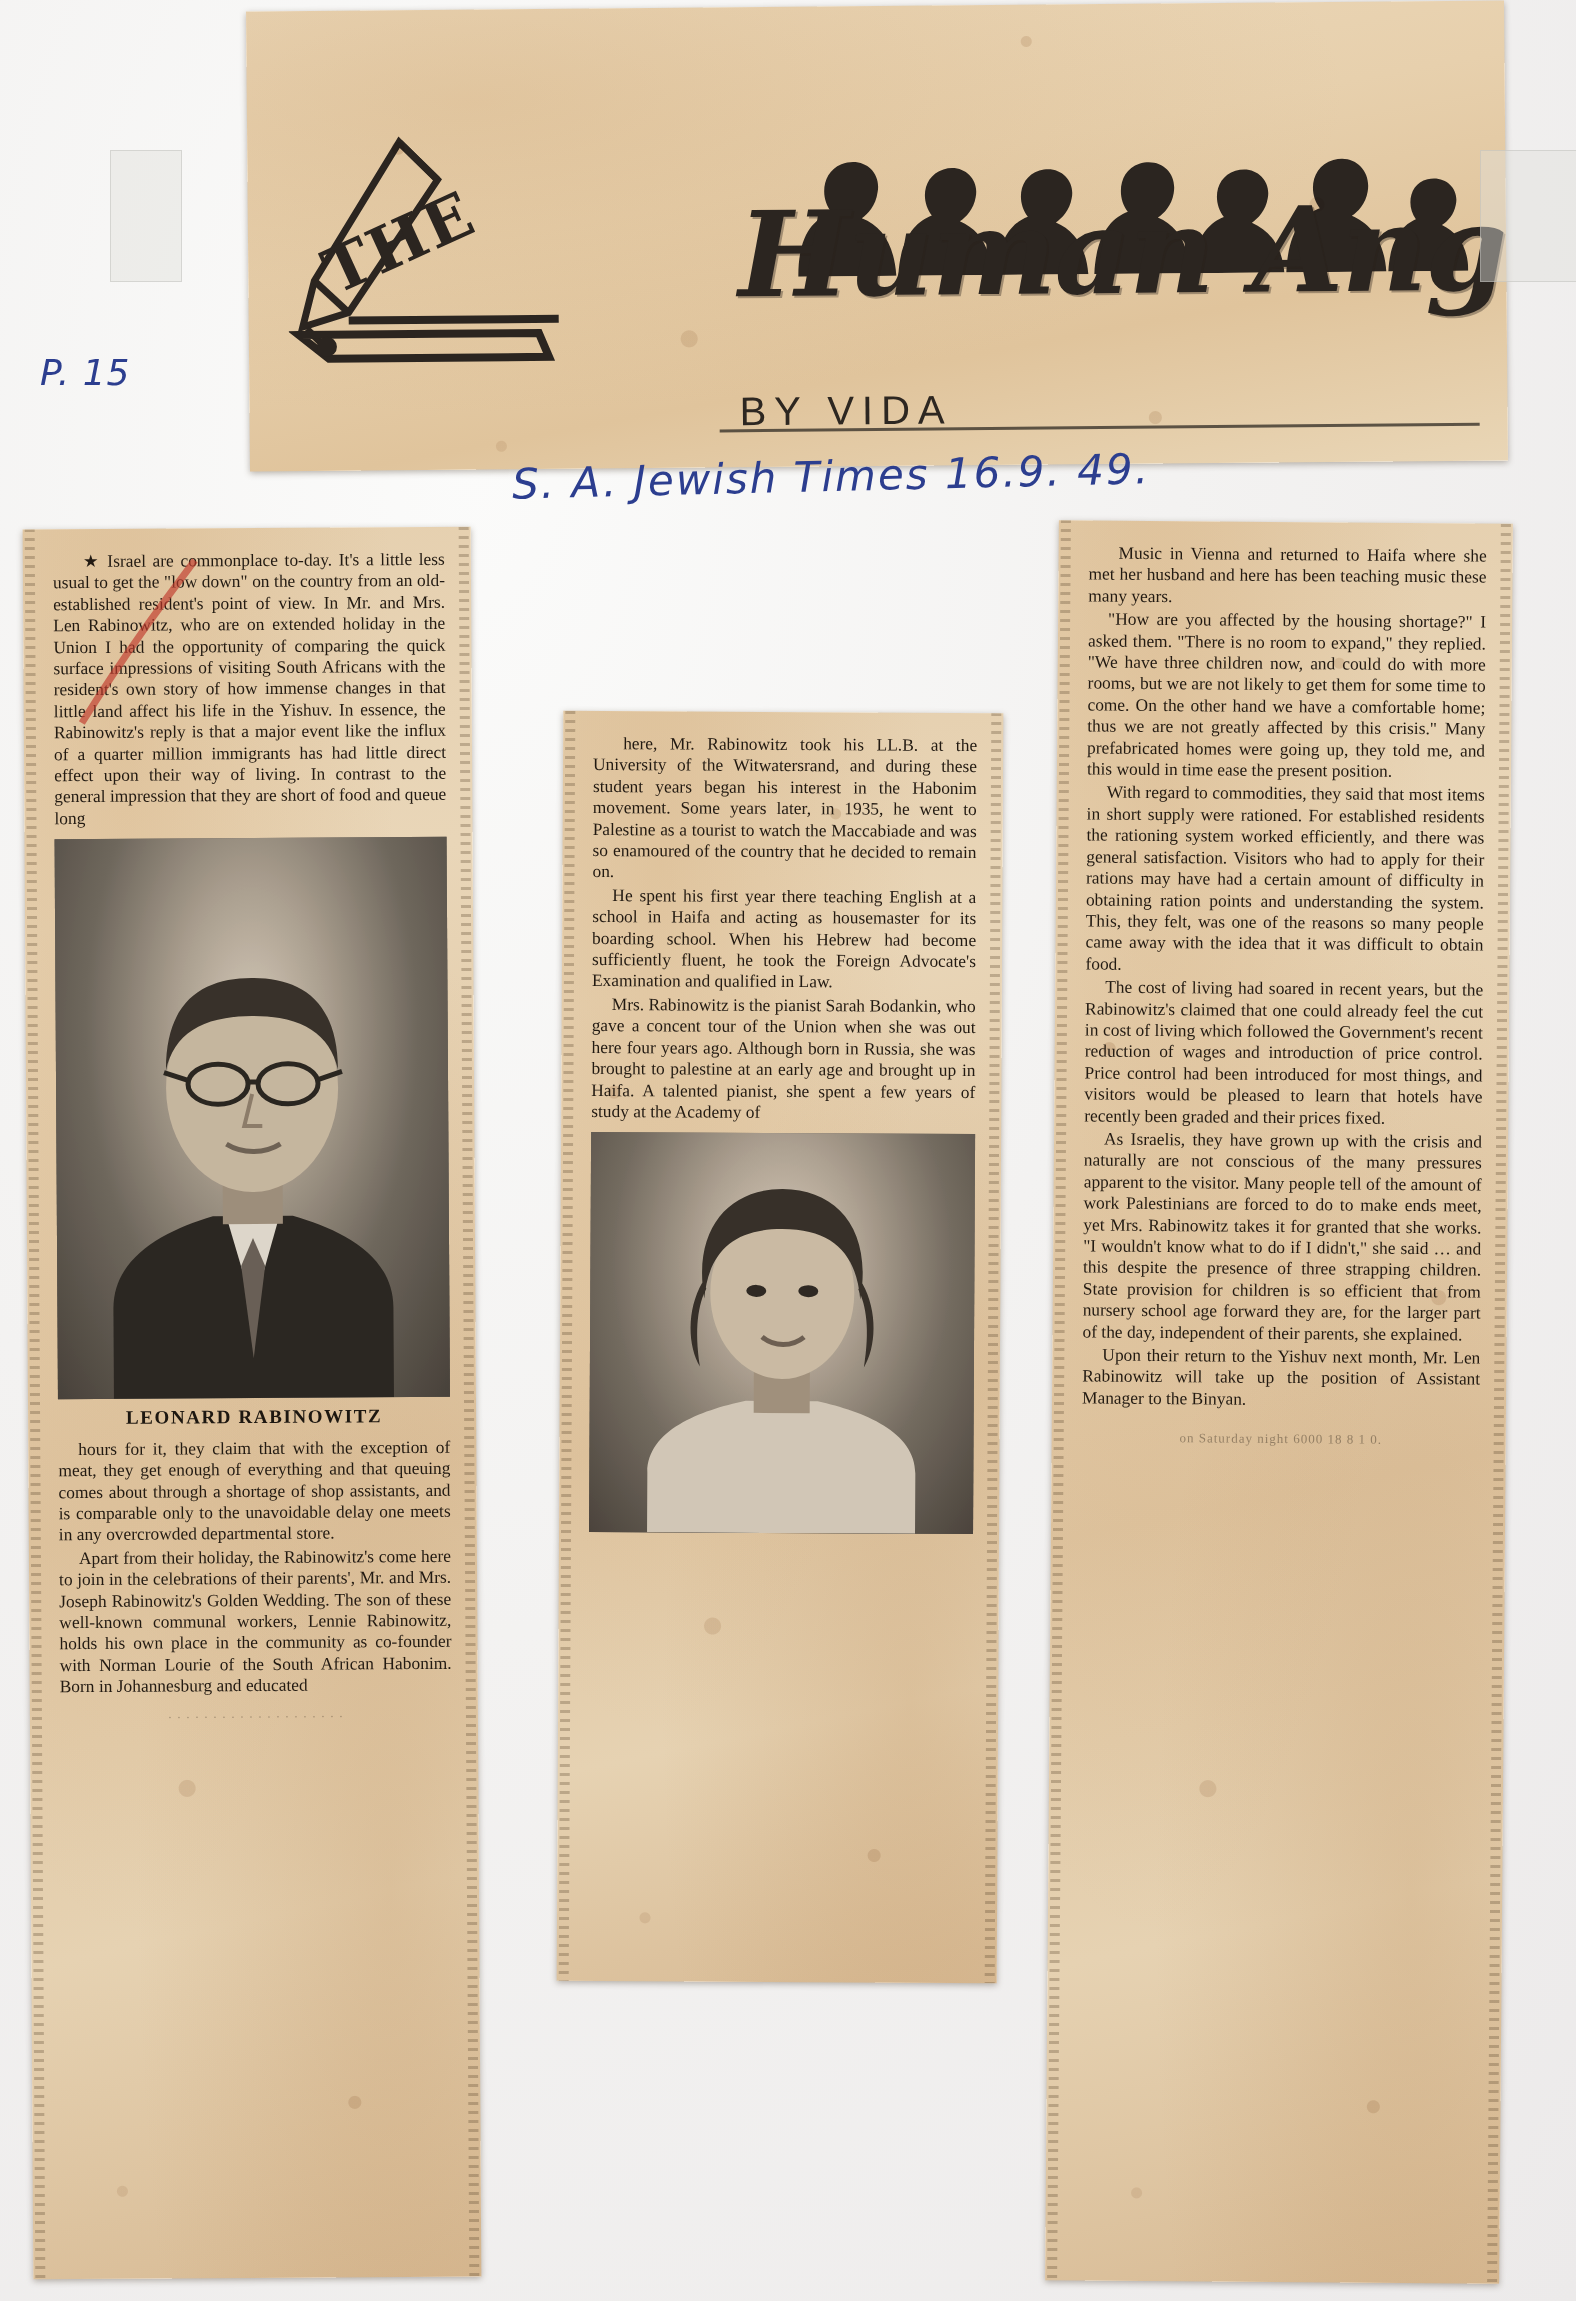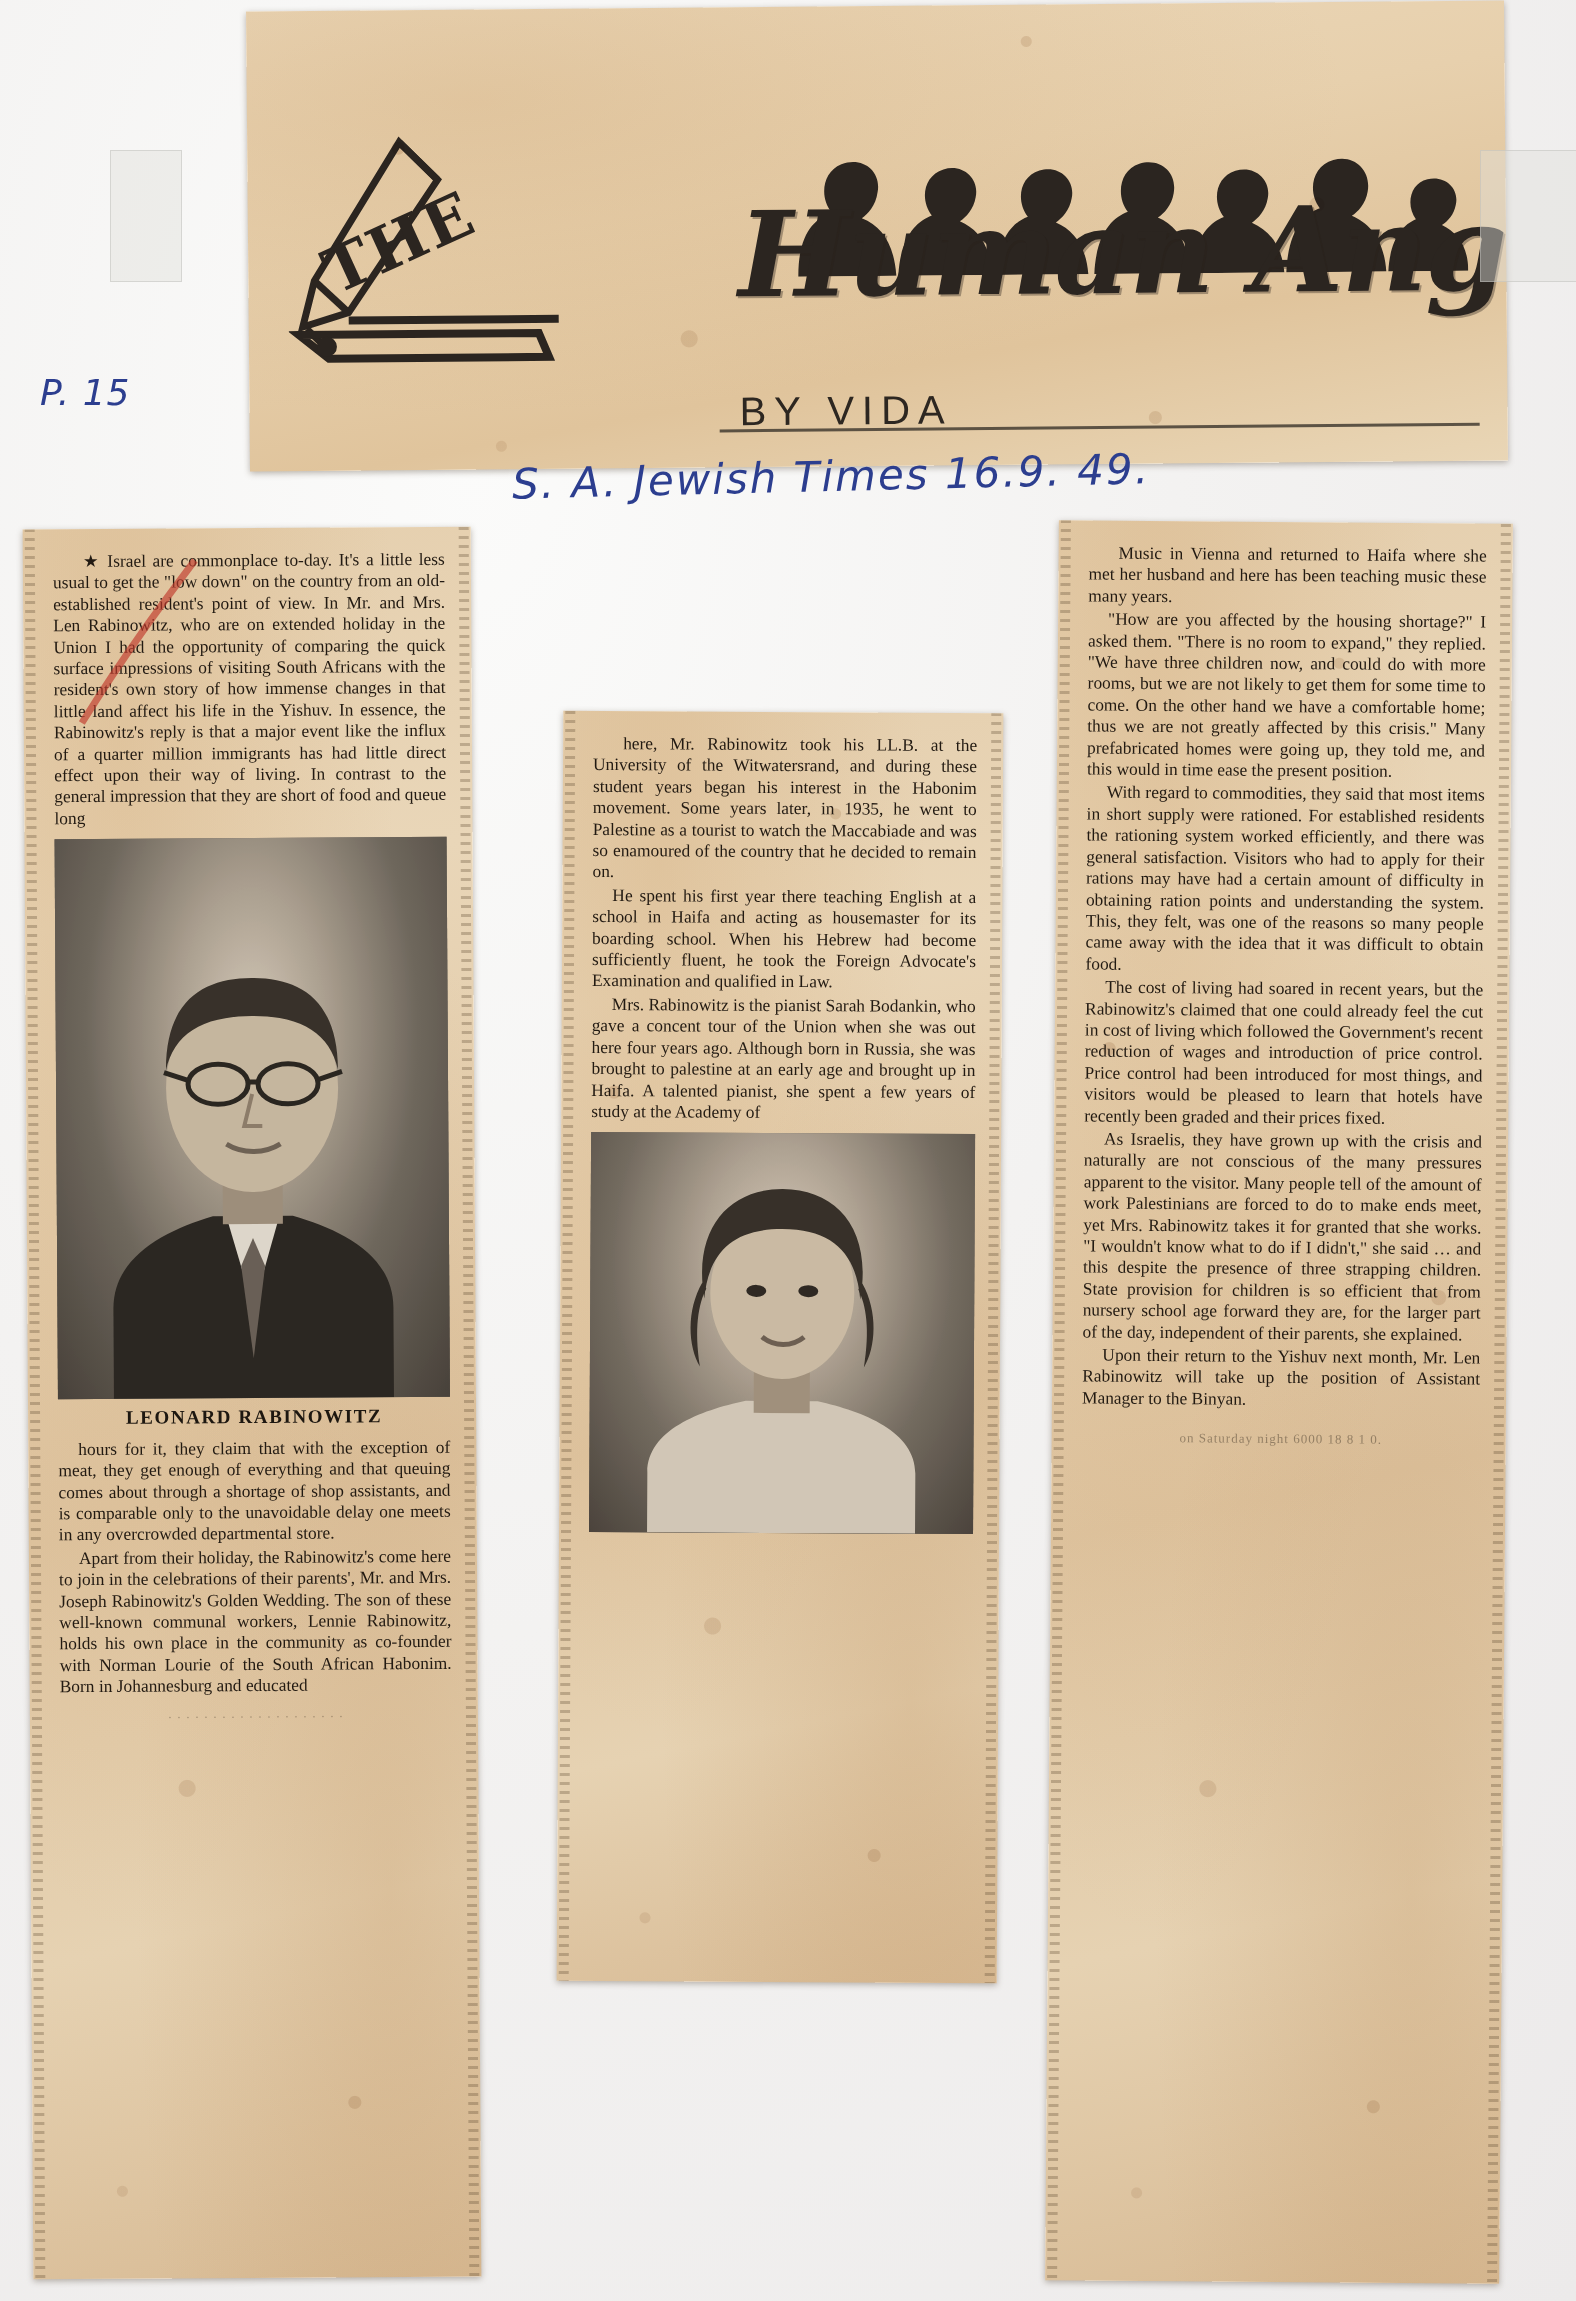--- a/index.html
+++ b/index.html
@@ -117,21 +117,20 @@
   .handwrite {
     position: absolute;
     font-family: "DejaVu Sans", sans-serif;
     color: #2c3e8f;
     font-style: italic;
   }
   .hw-page {
     left: 40px; top: 352px;
     font-size: 36px;
     letter-spacing: 1px;
-    margin-top: 20px;
   }
   .hw-source {
     left: 512px; top: 452px;
     font-size: 42px;
     letter-spacing: 2px;
     transform: rotate(-1.4deg);
   }
 
   
   .col { overflow: hidden; }

